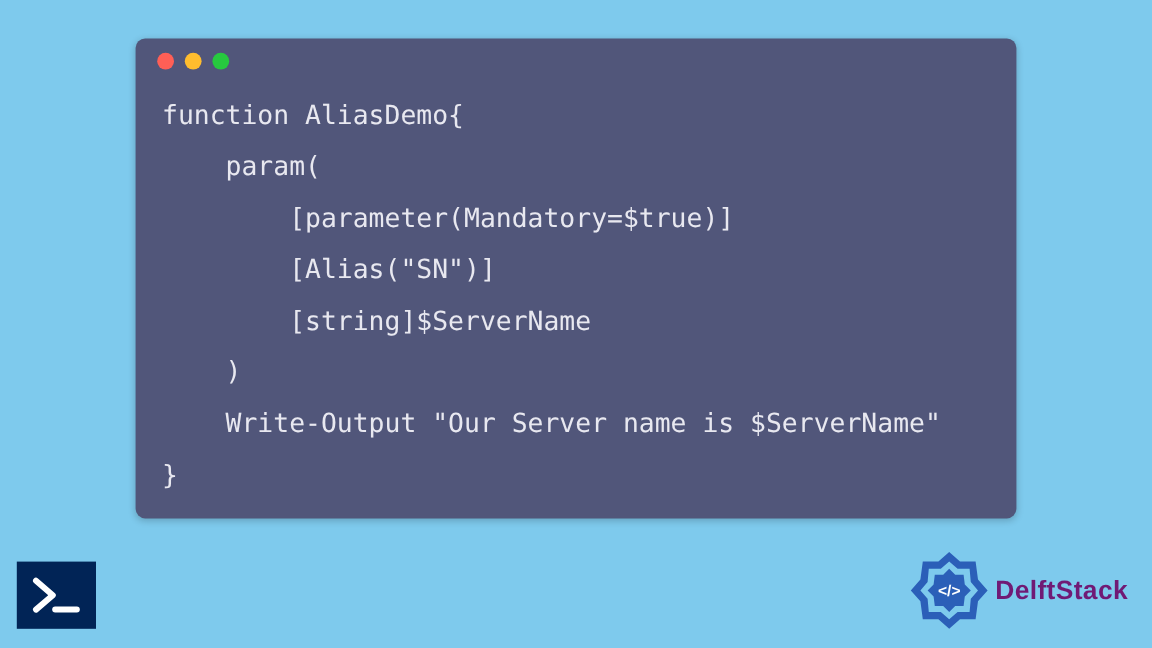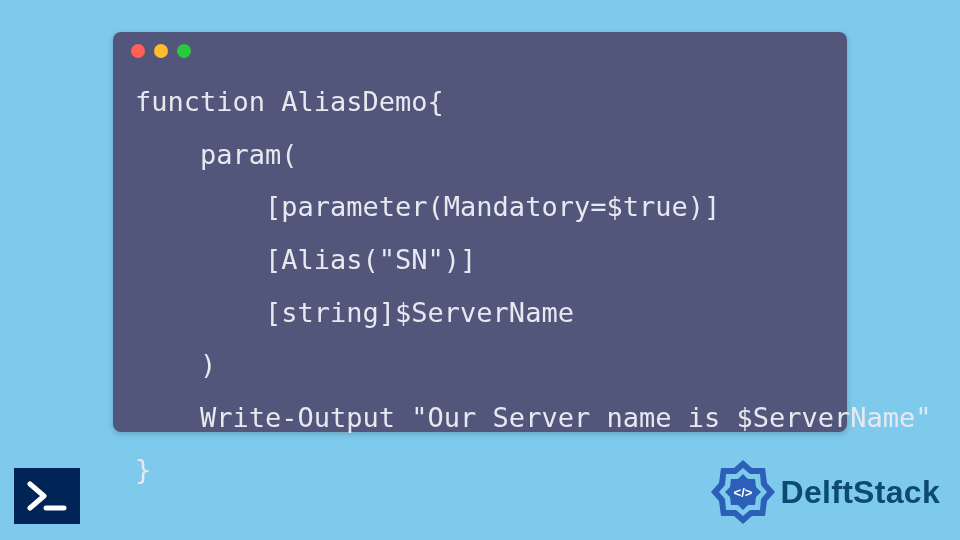--- a/index.html
+++ b/index.html
@@ -32,21 +32,21 @@
     width: 14px;
     height: 14px;
     border-radius: 50%;
   }
   .dot-red { background: #ff5f56; }
   .dot-yellow { background: #ffbd2e; }
   .dot-green { background: #27c93f; }
   .code-body {
     padding: 6px 22px 20px 22px;
     font-family: ui-monospace, Menlo, Consolas, monospace;
-    font-size: 27px;
+    font-size: 22px;
     line-height: 1.95;
     color: #e8e8f0;
     white-space: pre;
   }
   .ps-icon {
     position: absolute;
     left: 14px;
     bottom: 16px;
     width: 66px;
     height: 56px;
@@ -63,23 +63,23 @@
     display: flex;
     align-items: center;
     gap: 2px;
   }
   .brand-logo {
     width: 72px;
     height: 72px;
     position: relative;
   }
   .brand-text {
-    font-size: 32px;
+    font-size: 22px;
     font-weight: 600;
-    color: #0c4a6e;
+    color: #701a75;
     letter-spacing: 0.3px;
   }
 </style>
 </head>
 <body>
 
 <div class="code-window">
   <div class="titlebar">
     <div class="dot dot-red"></div>
     <div class="dot dot-yellow"></div>

